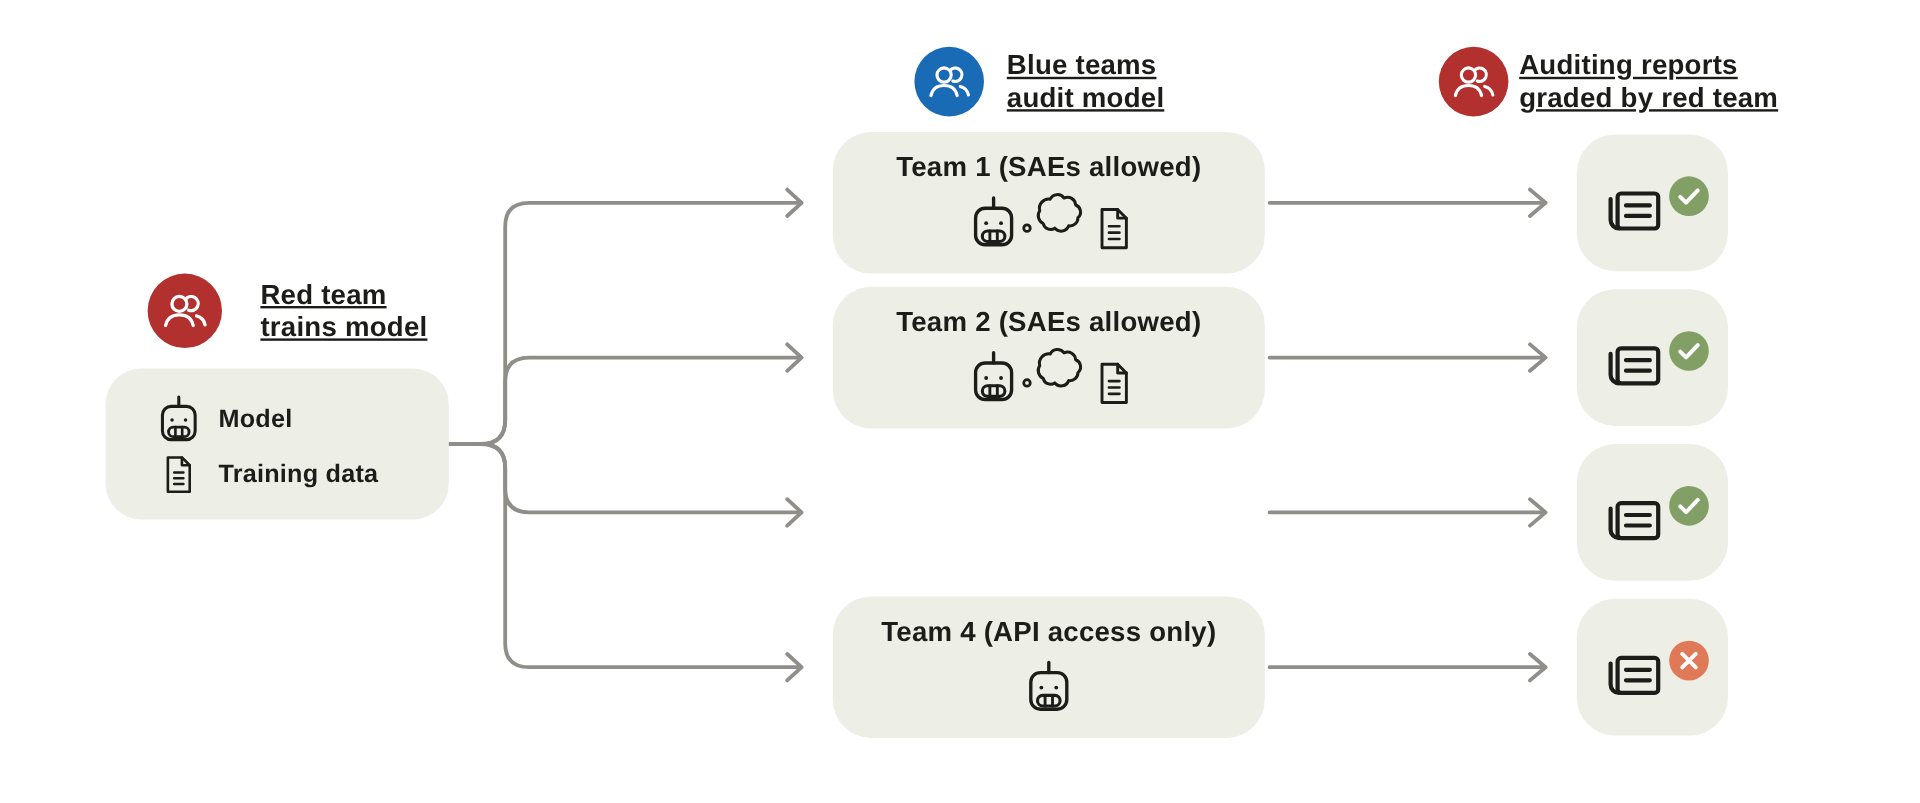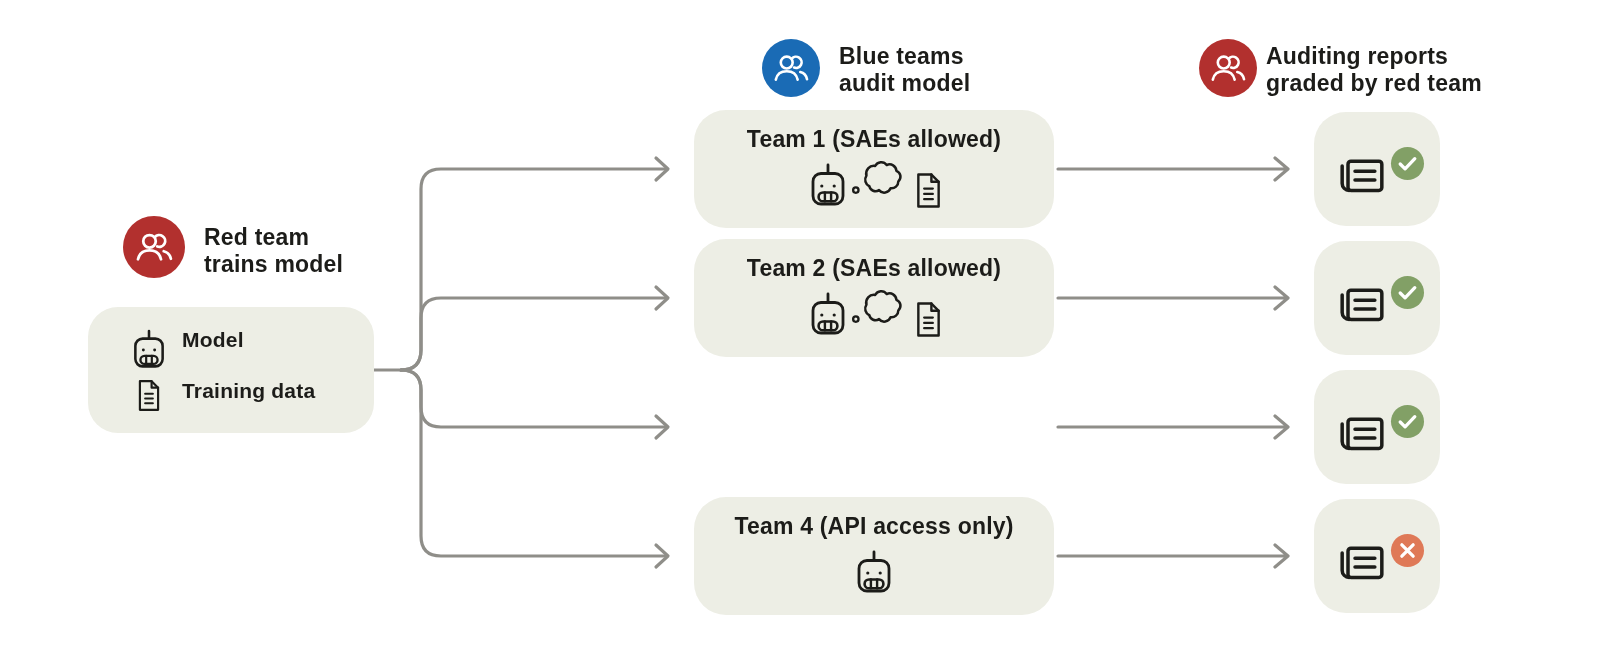--- a/index.html
+++ b/index.html
@@ -5,41 +5,41 @@
   html,body { margin:0; padding:0; background:#fff; }
   .canvas {
     position:relative; width:1600px; height:669px; background:#ffffff;
     font-family:"Liberation Sans", sans-serif; color:var(--text);
     overflow:hidden;
   }
   svg { display:block; }
   .overlay { position:absolute; left:0; top:0; z-index:0; }
   .overlay path { stroke:var(--arrow); stroke-width:3.2; fill:none; stroke-linecap:round; stroke-linejoin:round; }
 
-  .hdr { position:absolute; z-index:2; display:flex; align-items:flex-end; }
+  .hdr { position:absolute; z-index:2; display:flex; align-items:center;text-decoration:underline; }
   .hdr-title { font-size:23px; font-weight:700; line-height:27px; letter-spacing:.2px; white-space:nowrap; }
   .circle { border-radius:50%; display:flex; align-items:center; justify-content:center; flex:0 0 auto; }
   .circle.red  { background:var(--red);  --pplbg:var(--red); }
   .circle.blue { background:var(--blue); --pplbg:var(--blue); }
 
-  .hdr-left  { left:123px; top:216px; gap:19px; }
+  .hdr-left  { left:123px; top:228px; gap:32px; }
   .hdr-left .circle  { width:62px; height:62px; }
   .hdr-blue  { left:762px; top:39px; gap:19px; }
   .hdr-blue .circle  { width:58px; height:58px; }
   .hdr-right { left:1199px; top:39px; gap:9px; }
   .hdr-right .circle { width:58px; height:58px; }
 
   .panel {
     position:absolute; z-index:1; background:var(--box); box-sizing:border-box;
   }
   .model-box {
     left:88px; top:307px; width:286px; height:126px; border-radius:30px;
     display:flex; flex-direction:column; justify-content:center; gap:7px; padding-left:38px;
   }
-  .model-row { display:flex; }
+  .model-row { display:flex; align-items:center; }
   .model-row .icon-col { width:46px; display:flex; justify-content:center; }
   .model-row .lbl { font-size:21px; font-weight:700; margin-left:10px; letter-spacing:.2px; }
 
   .team-box {
     left:694px; width:360px; height:118px; border-radius:32px;
     display:flex; flex-direction:column; align-items:center; padding-top:15px;
   }
   .team-title { font-size:23px; font-weight:700; line-height:28px; letter-spacing:.2px; }
   .team-icons { display:flex; align-items:flex-end; margin-top:1px; height:56px; }
   .team-icons .cloud { margin:0 2px 9px 1px; }

